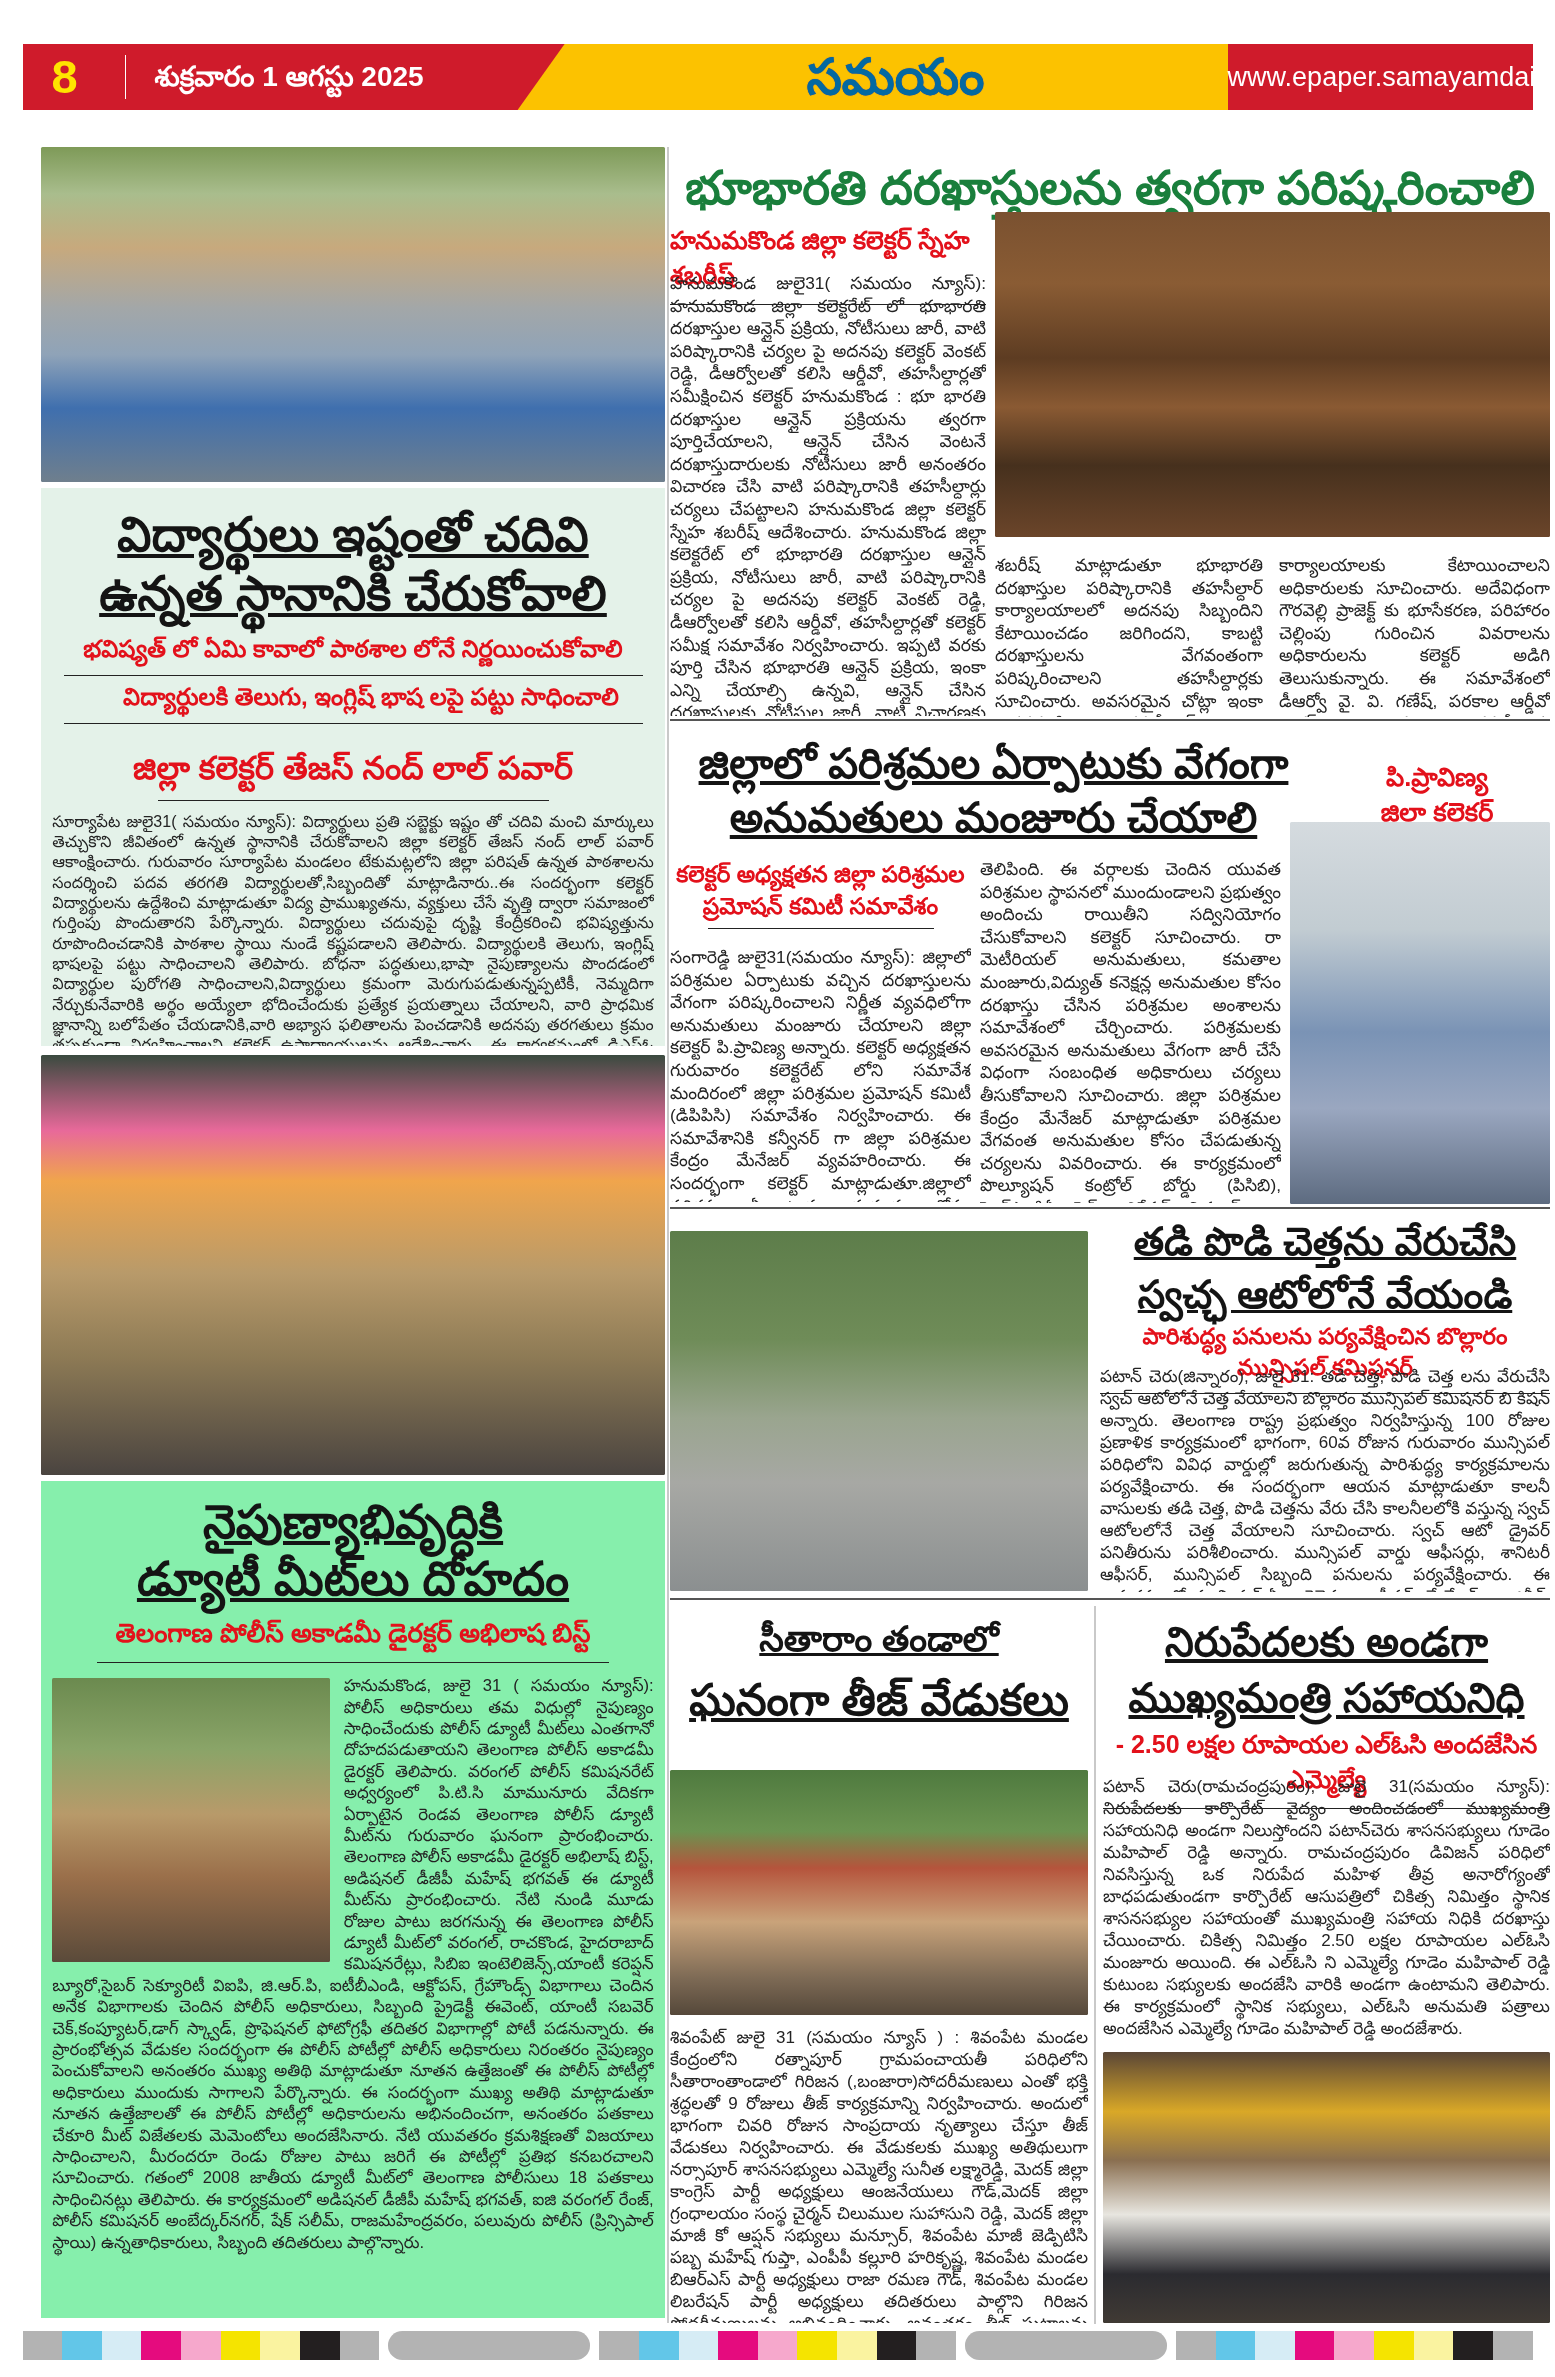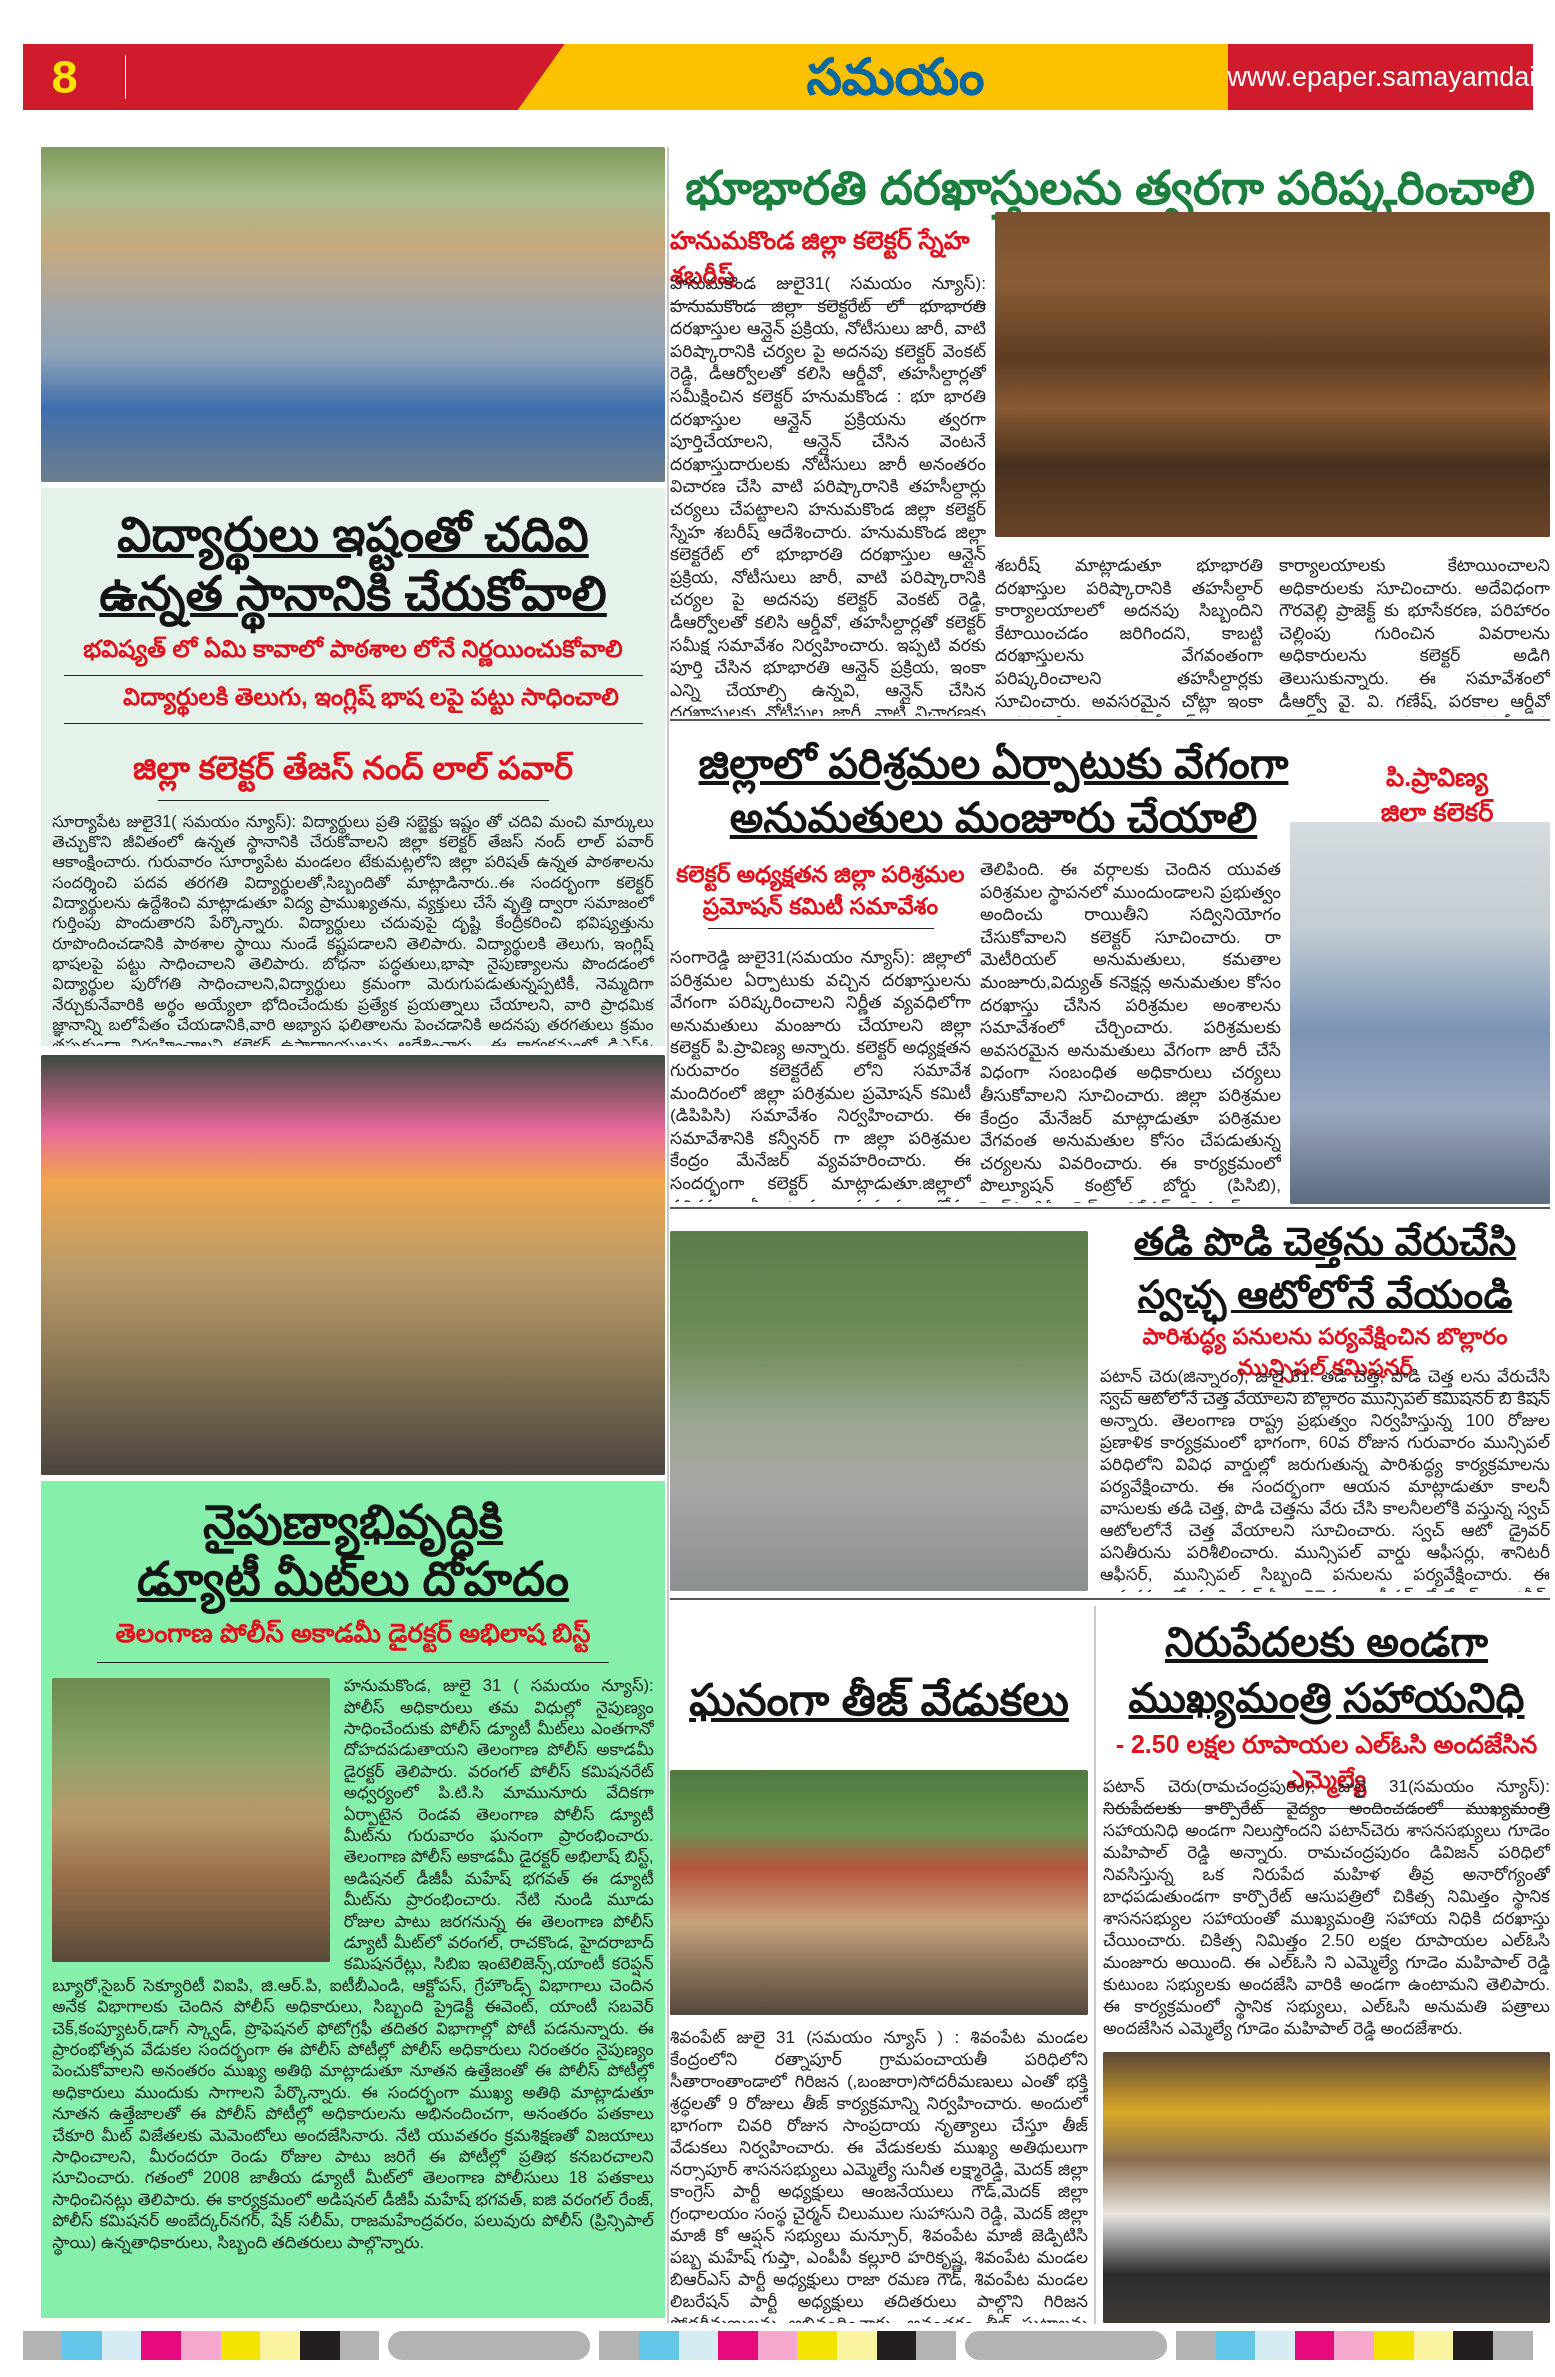--- a/index.html
+++ b/index.html
@@ -52,20 +52,21 @@
 </style>
 </head>
 <body>
 
 <div id="page">
 
   <div class="abs mast" style="left:22.6px;top:44px;width:1510px;height:66px;">
     <div class="abs mast-left" style="left:0;top:0;width:542px;height:66px;">
       <span class="abs mast-num" style="left:29px;top:0;">8</span>
       <span class="abs mast-vline" style="left:102px;"></span>
+      <span class="abs mast-date" style="left:132px;top:0;">శుక్రవారం 1 ఆగస్టు 2025</span>
     </div>
     <div class="abs center" style="left:685px;top:0;width:376px;">
       <span class="mast-title">సమయం</span>
     </div>
     <div class="abs mast-right center" style="left:1205px;top:0;width:305px;height:66px;">
       <span class="mast-web">www.epaper.samayamdaily.net</span>
     </div>
   </div>
 
   <div class="abs vrule" style="left:667px;top:147px;height:2176px;"></div>
@@ -136,20 +137,21 @@
   <div class="abs center hl-black" style="left:1100px;top:1270px;width:450px;font-size:39px;line-height:50px;">స్వచ్ఛ ఆటోలోనే వేయండి</div>
   <div class="abs center" style="left:1100px;top:1324px;width:450px;">
     <div class="red" style="font-size:22.6px;">పారిశుద్ధ్య పనులను పర్యవేక్షించిన బొల్లారం మున్సిపల్ కమిషనర్</div>
     <div class="rule" style="width:450px;margin-top:6.8px;height:1.1px;"></div>
   </div>
   <div class="abs justify body-txt clip" style="left:1100px;top:1366px;width:450px;height:226px;font-size:17px;line-height:22px;">పటాన్ చెరు(జిన్నారం), జులై 31: తడి చెత్త, పొడి చెత్త లను వేరుచేసి స్వచ్ ఆటోలోనే చెత్త వేయాలని బొల్లారం మున్సిపల్ కమిషనర్ బి కిషన్ అన్నారు. తెలంగాణ రాష్ట్ర ప్రభుత్వం నిర్వహిస్తున్న 100 రోజుల ప్రణాళిక కార్యక్రమంలో భాగంగా, 60వ రోజున గురువారం మున్సిపల్ పరిధిలోని వివిధ వార్డుల్లో జరుగుతున్న పారిశుద్ధ్య కార్యక్రమాలను పర్యవేక్షించారు. ఈ సందర్భంగా ఆయన మాట్లాడుతూ కాలనీ వాసులకు తడి చెత్త, పొడి చెత్తను వేరు చేసి కాలనీలలోకి వస్తున్న స్వచ్ ఆటోలలోనే చెత్త వేయాలని సూచించారు. స్వచ్ ఆటో డ్రైవర్ పనితీరును పరిశీలించారు. మున్సిపల్ వార్డు ఆఫీసర్లు, శానిటరీ ఆఫీసర్, మున్సిపల్ సిబ్బంది పనులను పర్యవేక్షించారు. ఈ కార్యక్రమంలో మున్సిపల్ ఏఇ, రెవెన్యూ ఆఫీసర్, మేనేజర్, ఇంజినీర్, మున్సిపల్ సిబ్బంది, తదితరులు పాల్గొన్నారు.</div>
 
   <div class="abs hrule" style="left:670px;top:1598px;width:880px;"></div>
   <div class="abs vrule" style="left:1094px;top:1606px;height:718px;"></div>
 
+  <div class="abs center hl-black" style="left:670px;top:1616px;width:418px;font-size:35px;line-height:45px;">సీతారాం తండాలో</div>
   <div class="abs center hl-black" style="left:670px;top:1672px;width:418px;font-size:44px;line-height:56px;">ఘనంగా తీజ్ వేడుకలు</div>
   <div class="abs photo ph-teej" style="left:670px;top:1770px;width:418px;height:245px;"></div>
   <div class="abs justify body-txt clip" style="left:670px;top:2027px;width:418px;height:296px;font-size:17px;line-height:22px;">శివంపేట్ జులై 31 (సమయం న్యూస్ ) : శివంపేట మండల కేంద్రంలోని రత్నాపూర్ గ్రామపంచాయతీ పరిధిలోని సీతారాంతాండాలో గిరిజన (,బంజారా)సోదరీమణులు ఎంతో భక్తి శ్రద్ధలతో 9 రోజులు తీజ్ కార్యక్రమాన్ని నిర్వహించారు. అందులో భాగంగా చివరి రోజున సాంప్రదాయ నృత్యాలు చేస్తూ తీజ్ వేడుకలు నిర్వహించారు. ఈ వేడుకలకు ముఖ్య అతిథులుగా నర్సాపూర్ శాసనసభ్యులు ఎమ్మెల్యే సునీత లక్ష్మారెడ్డి, మెదక్ జిల్లా కాంగ్రెస్ పార్టీ అధ్యక్షులు ఆంజనేయులు గౌడ్,మెదక్ జిల్లా గ్రంధాలయం సంస్థ చైర్మన్ చిలుముల సుహాసుని రెడ్డి, మెదక్ జిల్లా మాజీ కో ఆప్షన్ సభ్యులు మన్సూర్, శివంపేట మాజీ జెడ్పిటిసి పబ్బ మహేష్ గుప్తా, ఎంపీపీ కల్లూరి హరికృష్ణ, శివంపేట మండల బిఆర్ఎస్ పార్టీ అధ్యక్షులు రాజా రమణ గౌడ్, శివంపేట మండల లిబరేషన్ పార్టీ అధ్యక్షులు తదితరులు పాల్గొని గిరిజన సోదరీమణులను అభినందించారు. అనంతరం తీజ్ ఘట్టాలను ఊరేగింపుగా తీసుకెళ్లి నిమజ్జనం చేశారు. ఈ కార్యక్రమంలో సర్పంచ్ లు, ఎంపీటీసీలు, నాయకులు, కార్యకర్తలు, మహిళలు, గిరిజన సోదరీ సోదరులు తీజ్ వేడుకల్లో పాల్గొన్నారు.</div>
 
   <div class="abs center hl-black" style="left:1103px;top:1616px;width:447px;font-size:41px;line-height:53px;">నిరుపేదలకు అండగా</div>
   <div class="abs center hl-black" style="left:1103px;top:1672px;width:447px;font-size:41px;line-height:53px;">ముఖ్యమంత్రి సహాయనిధి</div>
   <div class="abs center" style="left:1103px;top:1730px;width:447px;">
     <div class="red" style="font-size:25px;">- 2.50 లక్షల రూపాయల ఎల్ఓసి అందజేసిన ఎమ్మెల్యే</div>
     <div class="rule" style="width:447px;margin-top:7.5px;height:1.1px;"></div>
   </div>

